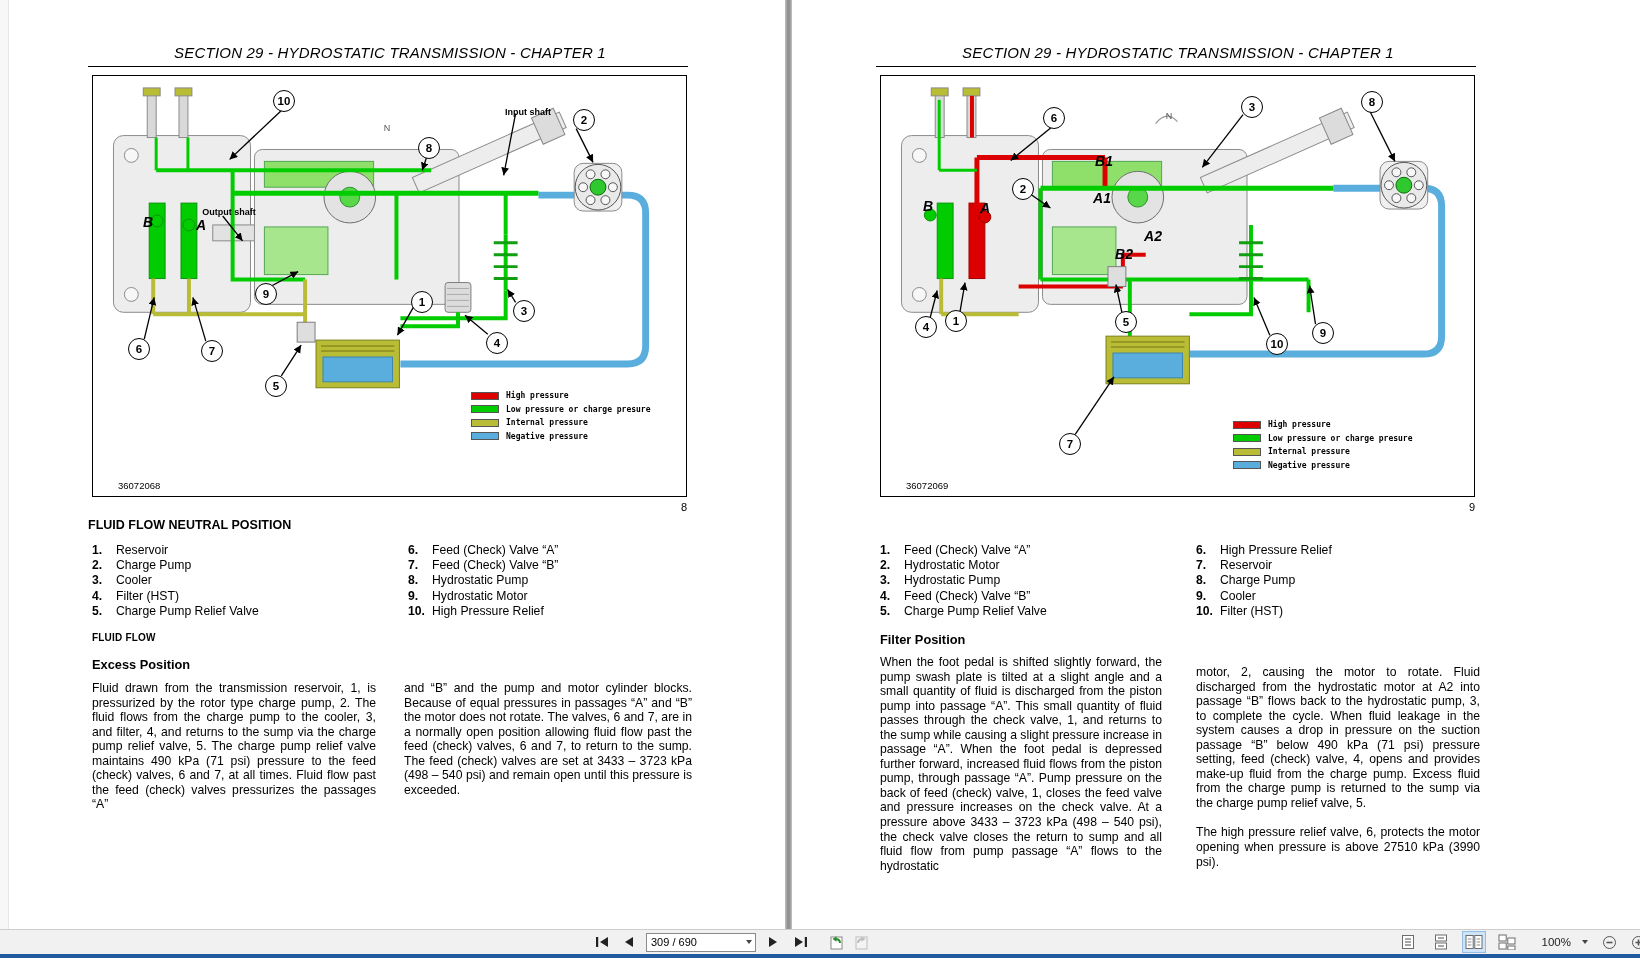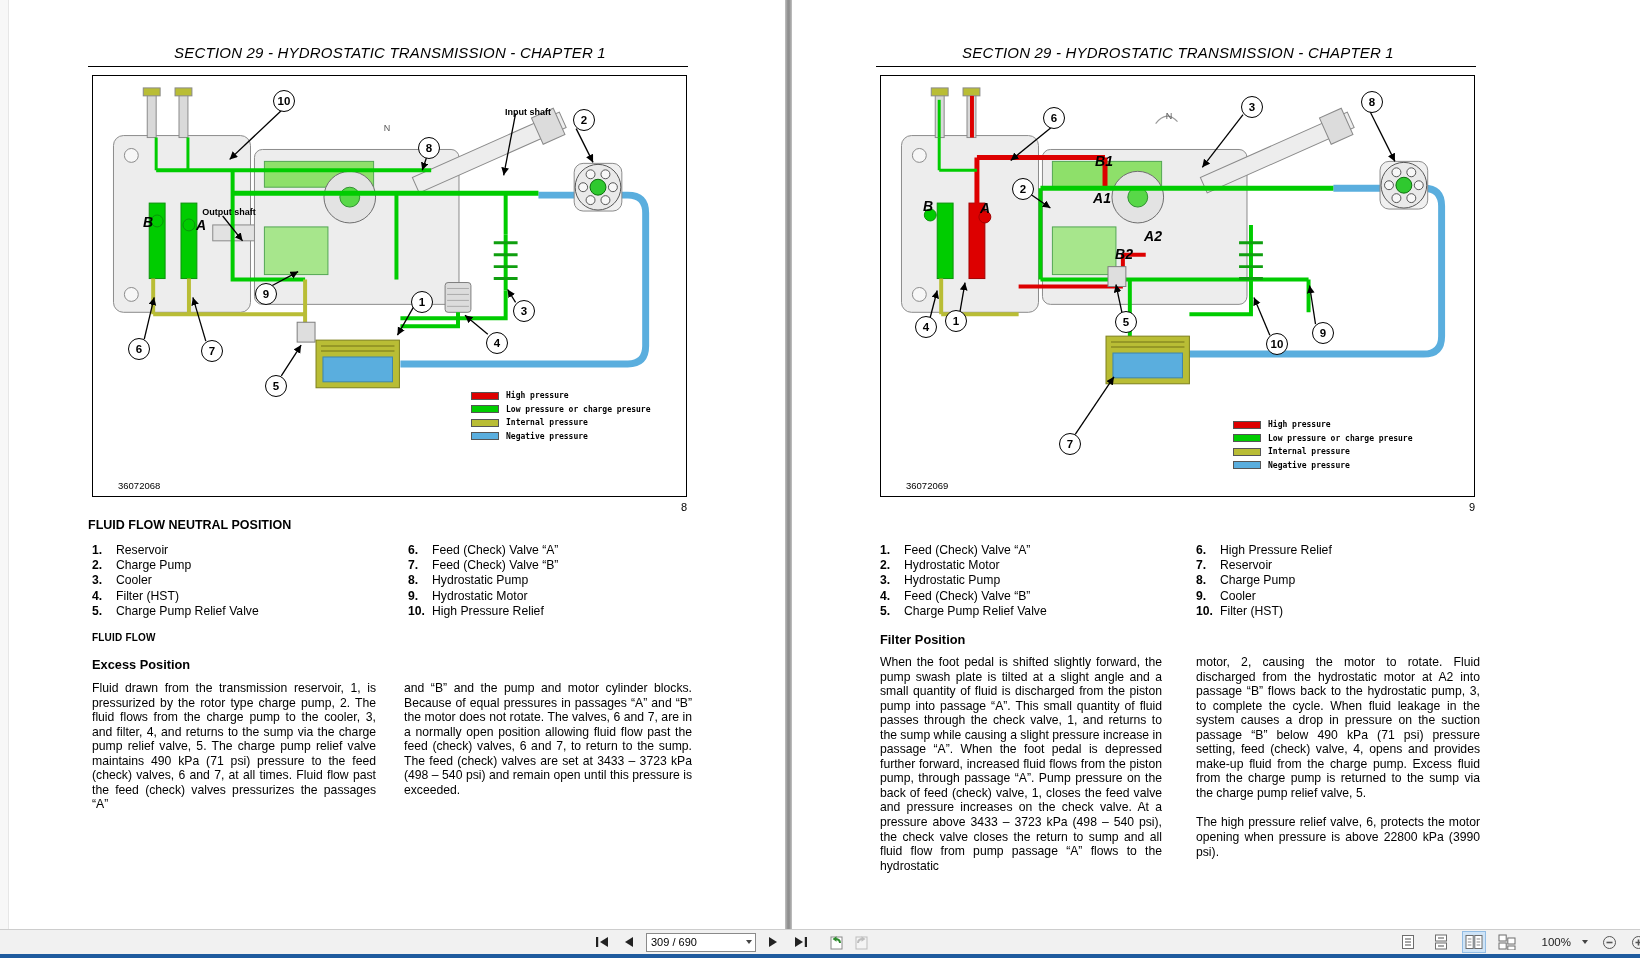--- a/index.html
+++ b/index.html
@@ -52,21 +52,21 @@
   .legend-label{font-family:"DejaVu Sans Mono",monospace;font-size:8px;font-weight:bold;white-space:nowrap;}
   
   .list{position:absolute;top:543px;width:290px;}
   .list.col-a{left:4px;}
   .list.col-b{left:320px;}
   .list-row{display:grid;grid-template-columns:24px 1fr;font-size:12.2px;line-height:15.2px;}
   .list-row .num{font-weight:bold;}
   .sec-heading{position:absolute;left:4px;font-weight:bold;font-size:10px;letter-spacing:.2px;}
   .sub-heading{position:absolute;left:4px;font-weight:bold;font-size:12.8px;}
   .body-col{position:absolute;font-size:12.2px;line-height:14.55px;text-align:justify;}
-  .body-col p{margin:0 0 15px 0;}
+  .body-col p{margin:10px 0 15px 0;}
 </style>
 </head>
 <body>
 
 <div class="left-gutter"></div>
 
 <div class="page page-8">
   <div class="page-header">SECTION 29 - HYDROSTATIC TRANSMISSION - CHAPTER 1</div>
   <div class="header-rule"></div>
 
@@ -421,21 +421,21 @@
     <div class="list-row">
         <span class="num">10.</span>
         <span>Filter (HST)</span>
       </div>
   </div>
 
   <div class="sub-heading" style="top:632px">Filter Position</div>
   <div class="body-col" style="left:4px;top:655px;width:282px">When the foot pedal is shifted slightly forward, the pump swash plate is tilted at a slight angle and a small quantity of fluid is discharged from the piston pump into passage “A”. This small quantity of fluid passes through the check valve, 1, and returns to the sump while causing a slight pressure increase in passage “A”. When the foot pedal is depressed further forward, increased fluid flows from the piston pump, through passage “A”. Pump pressure on the back of feed (check) valve, 1, closes the feed valve and pressure increases on the check valve. At a pressure above 3433 – 3723 kPa (498 – 540 psi), the check valve closes the return to sump and all fluid flow from pump passage “A” flows to the hydrostatic</div>
   <div class="body-col" style="left:320px;top:655px;width:284px">
     <p>motor, 2, causing the motor to rotate. Fluid discharged from the hydrostatic motor at A2 into passage “B” flows back to the hydrostatic pump, 3, to complete the cycle. When fluid leakage in the system causes a drop in pressure on the suction passage “B” below 490 kPa (71 psi) pressure setting, feed (check) valve, 4, opens and provides make-up fluid from the charge pump. Excess fluid from the charge pump is returned to the sump via the charge pump relief valve, 5.</p>
-    <p>The high pressure relief valve, 6, protects the motor opening when pressure is above 22800 kPa (3990 psi).</p>
+    <p>The high pressure relief valve, 6, protects the motor opening when pressure is above 27510 kPa (3990 psi).</p>
   </div>
 </div>
 
 <div class="page-divider"></div>
 
 <div class="toolbar">
   <div class="nav-group">
     <div class="tbtn">
       <svg width="15" height="12" viewBox="0 0 15 12">
           <rect x="1" y="1" width="2.2" height="10" fill="#222"></rect>

